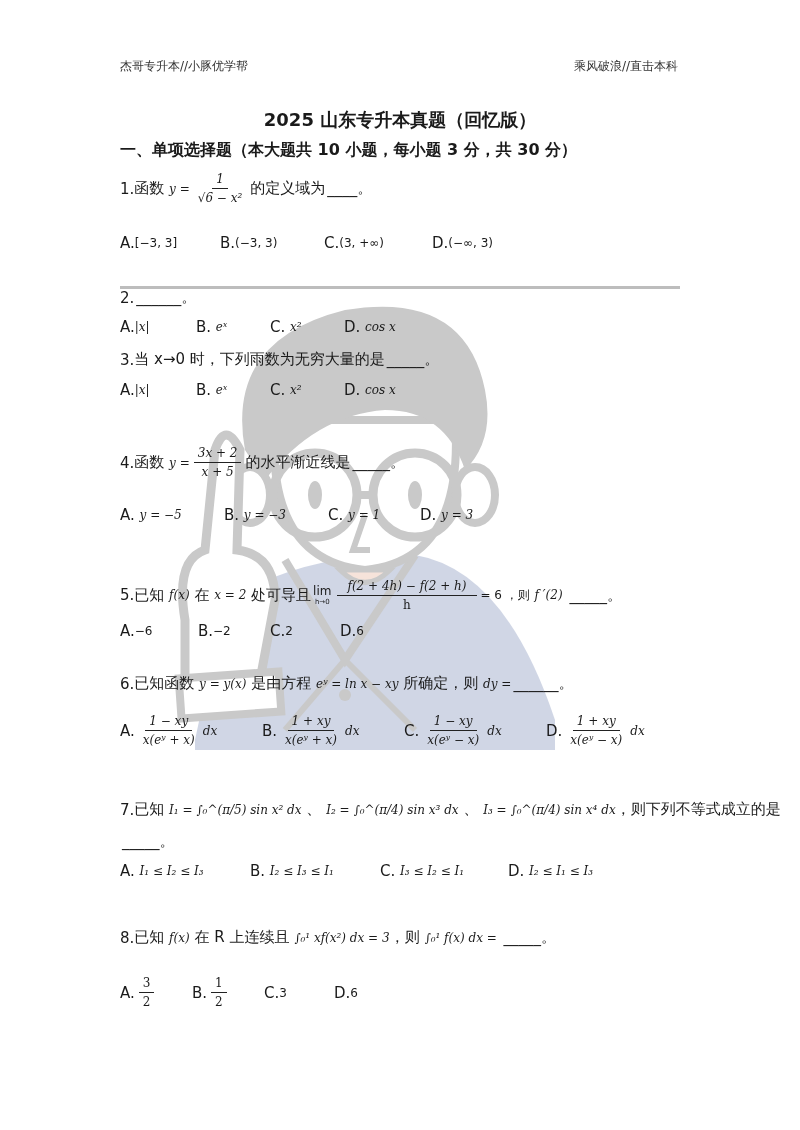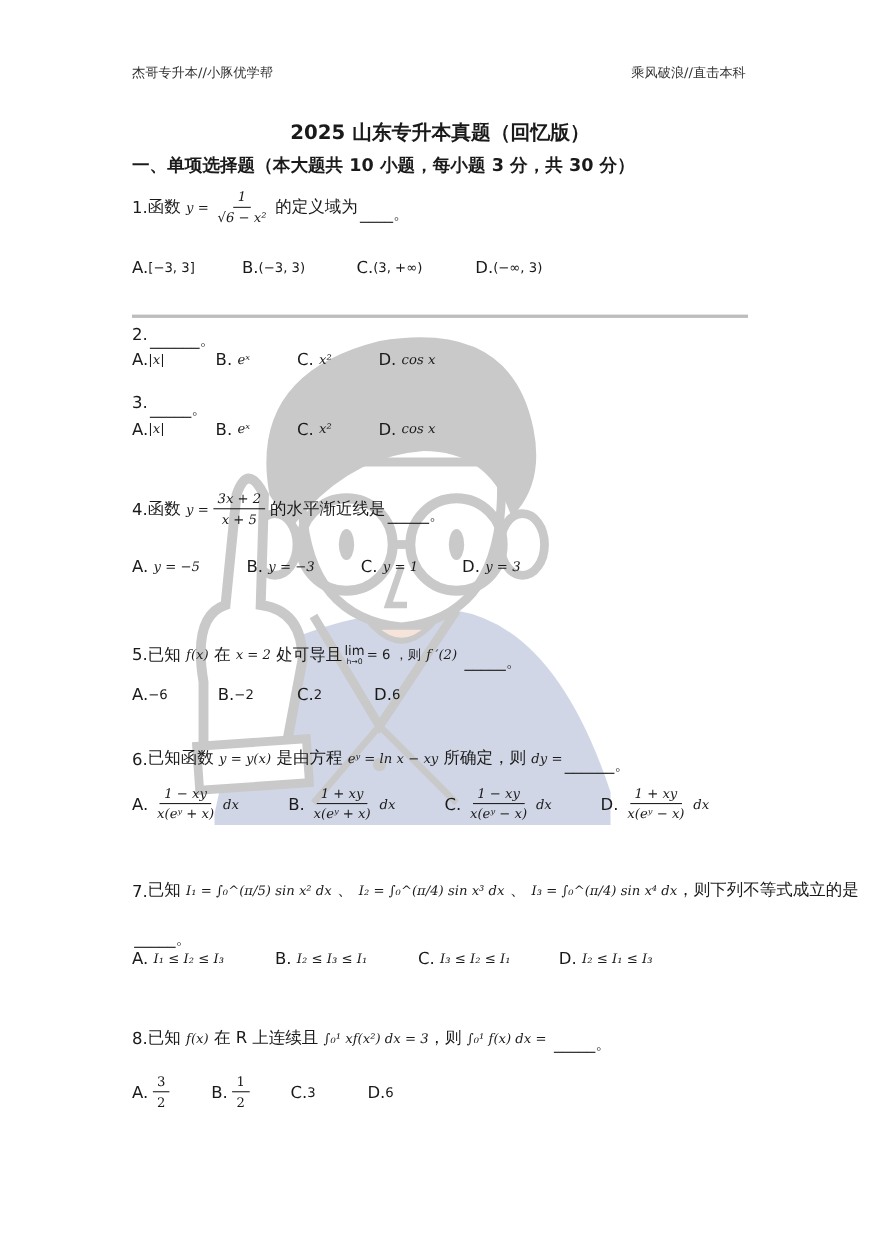--- a/index.html
+++ b/index.html
@@ -9,21 +9,21 @@
   .title{position:absolute;top:108px;left:0;width:800px;text-align:center;font-size:18px;font-weight:bold;}
   .section{position:absolute;top:140px;left:120px;font-size:16px;font-weight:bold;}
   .q{position:absolute;left:120px;font-size:15px;white-space:nowrap;display:flex;align-items:center;}
   .opts{position:absolute;left:120px;font-size:15px;display:flex;align-items:center;white-space:nowrap;}
   .opt{display:flex;align-items:center;}
   .m{font-family:"DejaVu Serif","Liberation Serif",serif;font-style:italic;font-size:12px;}
   .mn{font-family:"DejaVu Sans","Liberation Sans",sans-serif;font-size:12px;}
   .frac{display:inline-flex;flex-direction:column;align-items:center;margin:0 4px;font-size:12px;font-family:"DejaVu Serif","Liberation Serif",serif;font-style:italic;}
   .frac .num{padding:0 4px 2px;border-bottom:1px solid #222;}
   .frac .den{padding:2px 4px 0;}
-  .blank{letter-spacing:0;margin-left:2px;margin-top:12px;}
+  .blank{letter-spacing:0;margin-left:2px;}
   .rule{position:absolute;left:120px;width:560px;top:286px;height:3px;background:#bdbdbd;}
   .wm{position:absolute;left:165px;top:300px;width:400px;height:450px;pointer-events:none;}
   .lim{display:inline-flex;flex-direction:column;align-items:center;font-size:12px;margin:12px 2px;}
   .lim small{font-size:7px;}
 </style>
 </head>
 <body>
 
 <div class="hdr l">杰哥专升本//小豚优学帮</div>
 <div class="hdr r">乘风破浪//直击本科</div>
@@ -102,20 +102,21 @@
       <span>A.</span>
       <span class="m">|x|</span>
     </span>
   <span class="opt" style="width:74px"><span>B.</span>&nbsp;<span class="m">eˣ</span></span>
   <span class="opt" style="width:74px"><span>C.</span>&nbsp;<span class="m">x²</span></span>
   <span class="opt"><span>D.</span>&nbsp;<span class="m">cos x</span></span>
 </div>
 
 <div class="q" style="top:350px">
   <span>3.</span>
+  <span>当 x→0 时，下列雨数为无穷大量的是</span>
   <span class="blank">_____。</span>
 </div>
 <div class="opts" style="top:381px">
   <span class="opt" style="width:76px">
       <span>A.</span>
       <span class="m">|x|</span>
     </span>
   <span class="opt" style="width:74px"><span>B.</span>&nbsp;<span class="m">eˣ</span></span>
   <span class="opt" style="width:74px"><span>C.</span>&nbsp;<span class="m">x²</span></span>
   <span class="opt"><span>D.</span>&nbsp;<span class="m">cos x</span></span>
@@ -143,20 +144,24 @@
   <span>5.</span>
   <span>已知</span>&nbsp;
   <span class="m">f(x)</span>&nbsp;
   <span>在</span>&nbsp;
   <span class="m">x = 2</span>&nbsp;
   <span>处可导且</span>
   <span class="lim">
       <span>lim</span>
       <small>h→0</small>
     </span>
+  <span class="frac">
+    <span class="num" style="padding:0 10px 2px">f(2 + 4h) − f(2 + h)</span>
+    <span class="den" style="font-style:normal">h</span>
+  </span>
   <span class="mn">= 6 ，则</span>&nbsp;
   <span class="m">f ′(2)</span>&nbsp;
   <span class="blank">_____。</span>
 </div>
 <div class="opts" style="top:622px">
   <span class="opt" style="width:78px">
       <span>A.</span>
       <span class="mn">−6</span>
     </span>
   <span class="opt" style="width:72px">

